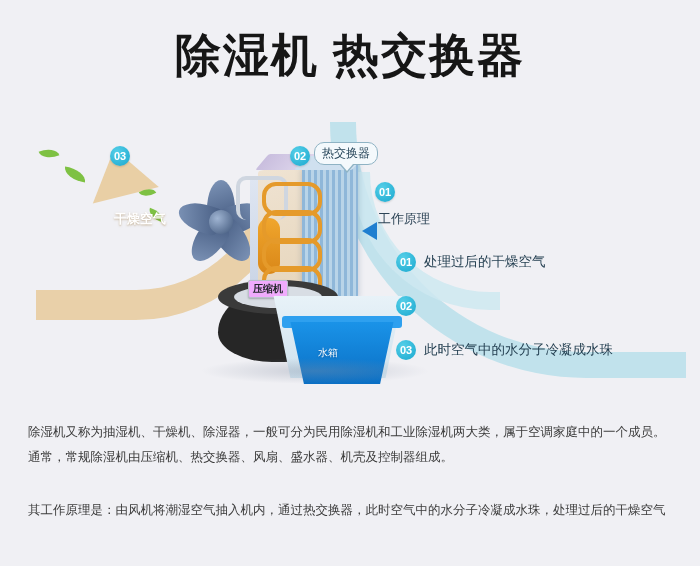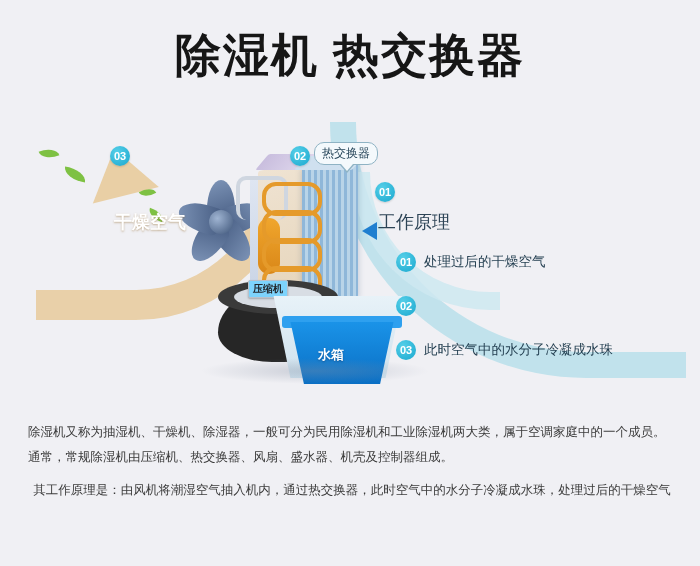--- a/index.html
+++ b/index.html
@@ -118,21 +118,21 @@
   .base{position:absolute;left:218px;top:178px;width:120px;height:74px;
     background:#262626;border-radius:50% 50% 45% 45%/60% 60% 40% 40%;}
   .base-top{position:absolute;left:218px;top:170px;width:120px;height:34px;
     background:#3a3a3a;border-radius:50%;}
   .base-inner{position:absolute;left:234px;top:176px;width:88px;height:22px;
     background:#d8dde4;border-radius:50%;}
 
   
   .comp-label{
     position:absolute;left:248px;top:170px;
-    background:#7dd3fc;border:1px solid #b9c0ca;
+    background:#f0abfc;border:1px solid #b9c0ca;
     padding:1px 4px;border-radius:2px;
     font-size:10px;color:#22262b;font-weight:bold;white-space:nowrap;
     box-shadow:0 1px 2px rgba(0,0,0,.25);
   }
 
   
   .tank-shell{
     position:absolute;left:268px;top:186px;width:140px;height:82px;
     background:linear-gradient(180deg,#e8f2f8,#cfe2ee);
     clip-path:polygon(4% 0,96% 0,84% 100%,16% 100%);
@@ -140,41 +140,41 @@
   .tank-blue{
     position:absolute;left:286px;top:212px;width:112px;height:62px;
     background:linear-gradient(180deg,#1a93e8,#0a6fc4);
     clip-path:polygon(4% 0,96% 0,84% 100%,16% 100%);
     box-shadow:0 2px 6px rgba(10,70,140,.3);
   }
   .tank-lip{position:absolute;left:282px;top:206px;width:120px;height:12px;
     background:#2ea0ef;border-radius:3px;}
   .tank-label{
     position:absolute;left:318px;top:236px;
-    font-size:13px;font-weight:bold;color:#ffffff;white-space:nowrap;
+    font-size:10px;font-weight:normal;color:#ffffff;white-space:nowrap;
     text-shadow:0 1px 2px rgba(0,40,90,.45);
   }
 
   
   .shadow{position:absolute;left:200px;top:248px;width:230px;height:26px;
     background:radial-gradient(ellipse at center,rgba(130,140,160,.35),rgba(240,240,244,0) 70%);}
 
   
   .badge{
     position:absolute;width:20px;height:20px;border-radius:50%;
     background:radial-gradient(circle at 35% 30%,#55cfe8,#1aa8cf);
     color:#fff;font-size:11px;font-weight:bold;
     display:flex;align-items:center;justify-content:center;
     box-shadow:0 1px 2px rgba(0,0,0,.15);
   }
   .b03{left:110px;top:36px;}
   .b02{left:290px;top:36px;}
   .b01{left:375px;top:72px;}
 
-  .diag-label{position:absolute;font-size:18px;white-space:nowrap;}
+  .diag-label{position:absolute;font-size:13px;white-space:nowrap;}
   .lbl-dry{left:114px;top:100px;color:#ffffff;font-weight:bold;
     text-shadow:0 1px 2px rgba(150,110,50,.5);}
   .lbl-wet{left:378px;top:100px;color:#2d4456;}
 
   .bubble{
     position:absolute;left:314px;top:32px;
     background:#f4f9fc;border:1.5px solid #8fb3c4;border-radius:10px;
     padding:2px 7px;font-size:12px;color:#1d3d52;white-space:nowrap;
   }
   .bubble:after{
@@ -196,21 +196,21 @@
     background:radial-gradient(circle at 35% 30%,#55cfe8,#1aa8cf);
     color:#fff;font-size:11px;font-weight:bold;
     display:flex;align-items:center;justify-content:center;margin-right:8px;
   }
   .legend-text{font-size:13.5px;color:#1f3b4d;white-space:nowrap;}
 
   
   .para{position:absolute;left:28px;width:648px;
     font-size:12.5px;color:#3b3b3b;line-height:25px;}
   .p-a{top:420px;}
-  .p-b{top:478px;text-align:center;}
+  .p-b{top:498px;}
   .para div{white-space:nowrap;}
 </style>
 </head>
 <body>
 
 <div class="page">
 
   <div class="title">
     <span class="t1">除湿机</span><span class="t2">热交换器</span>
   </div>

